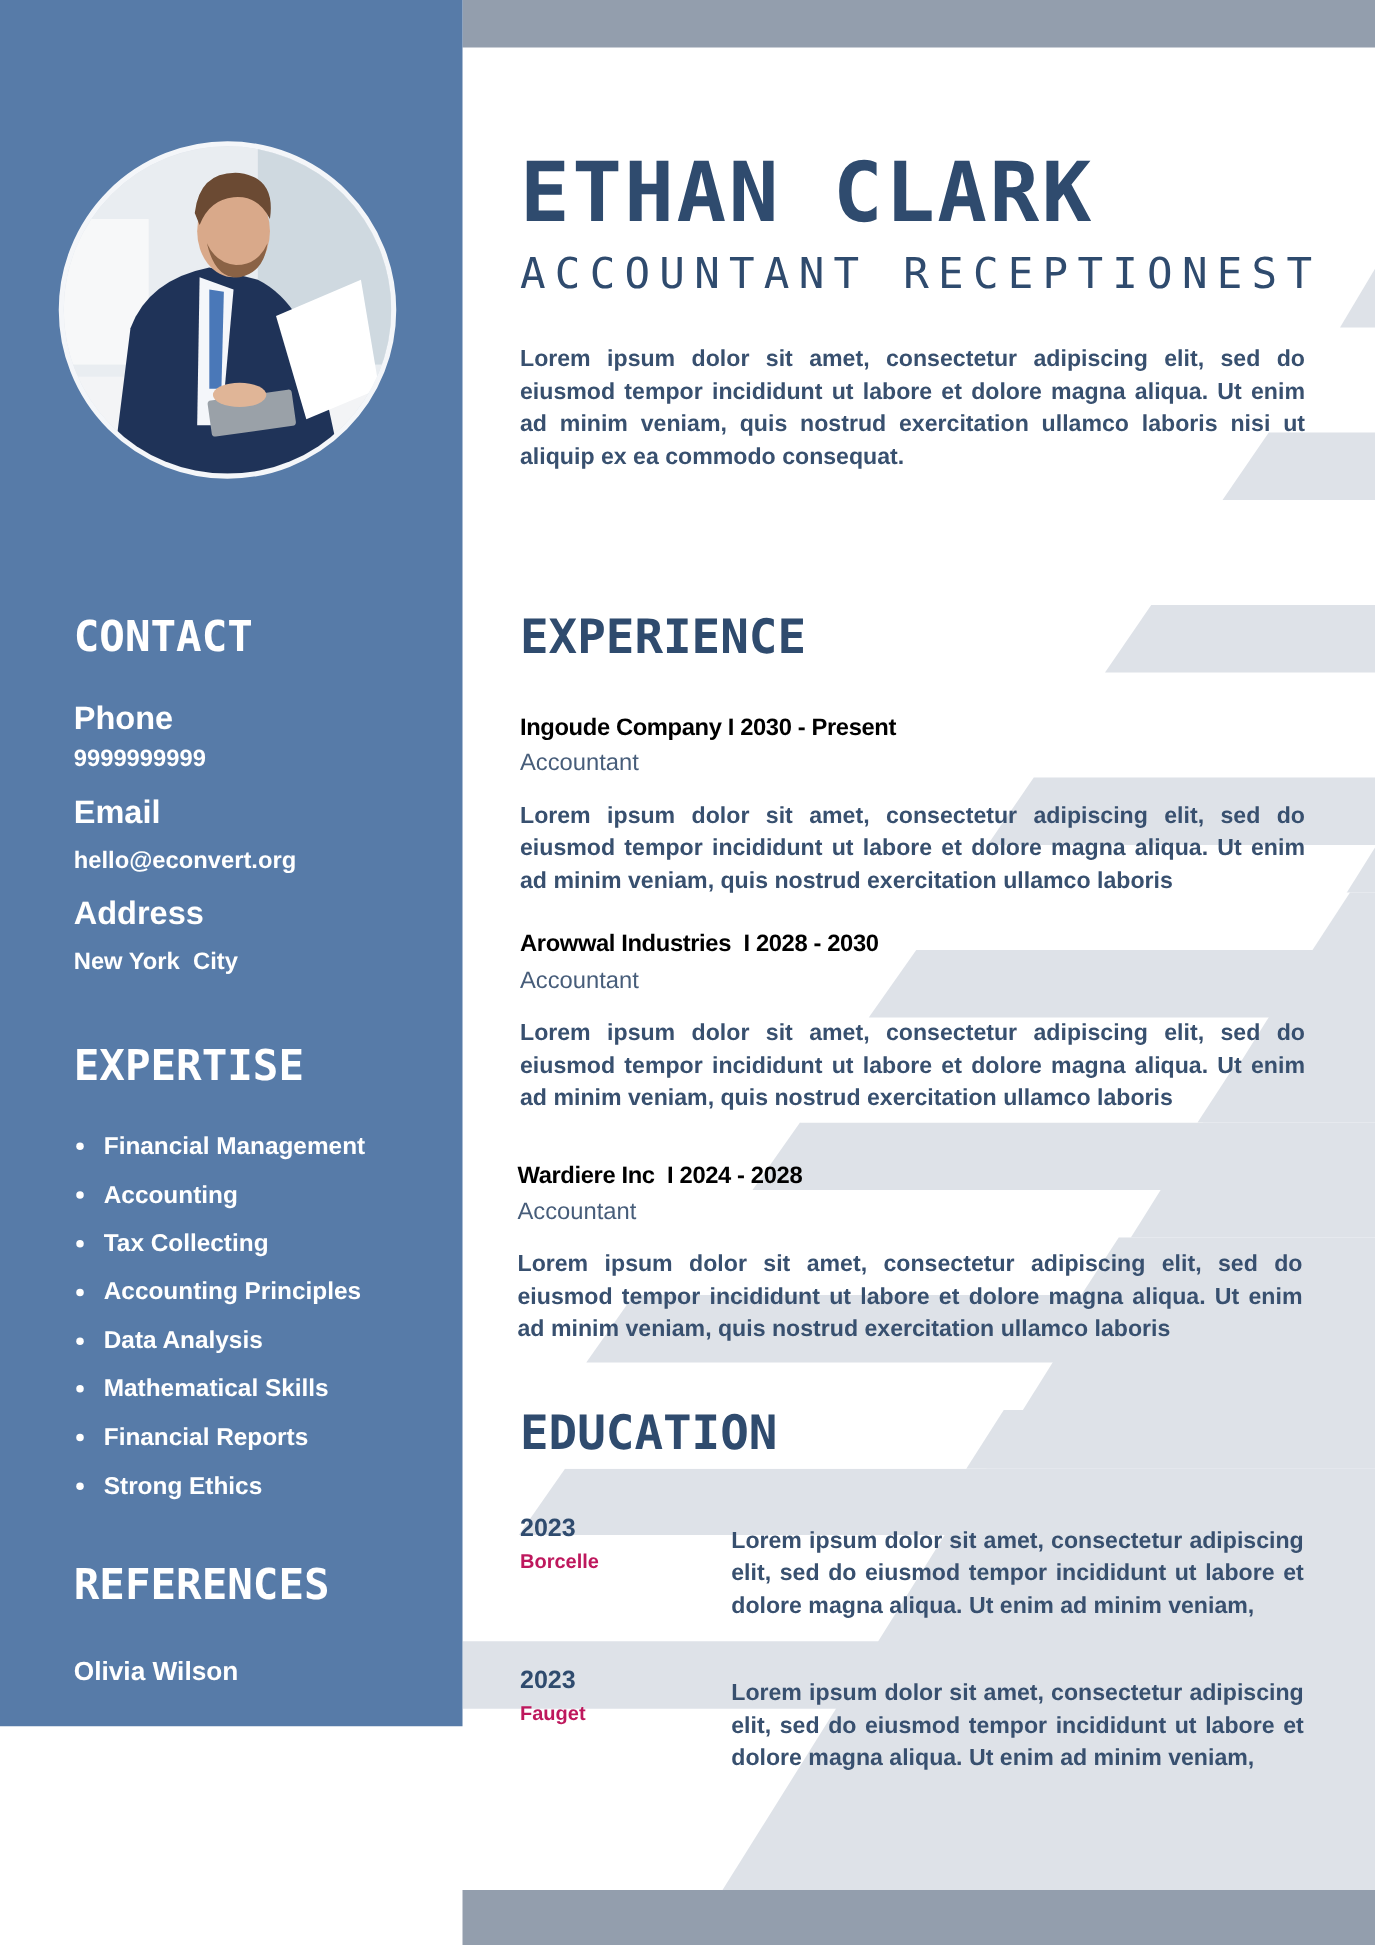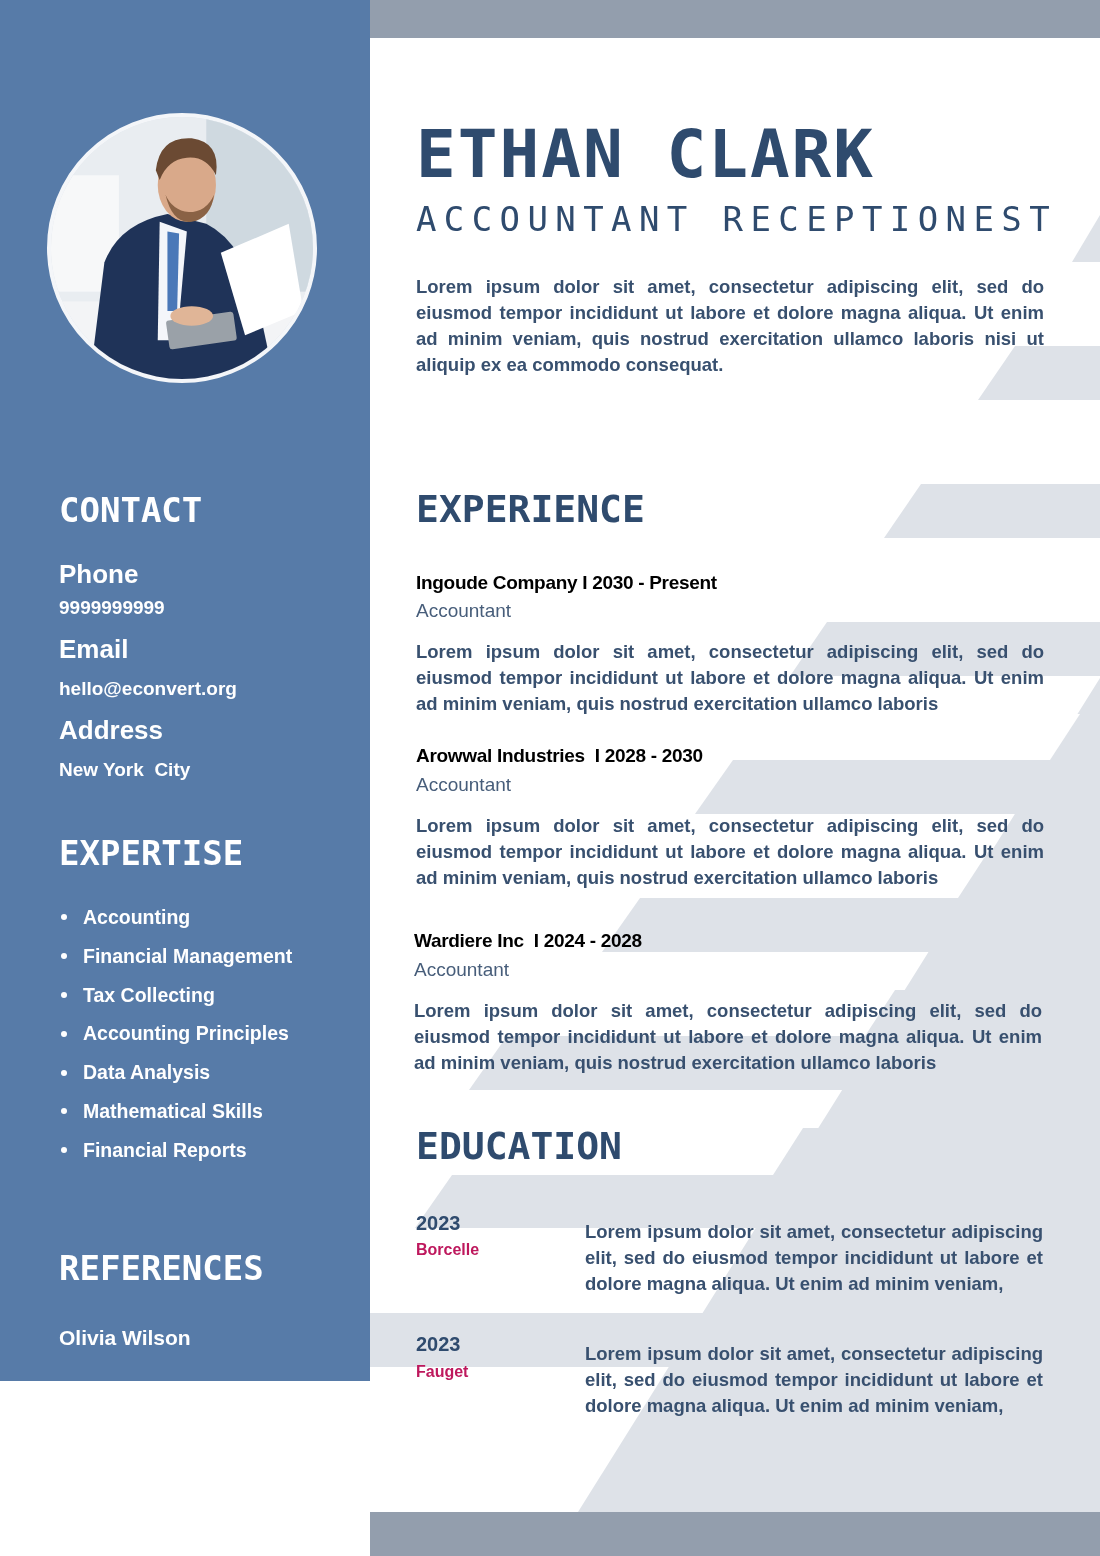--- a/index.html
+++ b/index.html
@@ -92,45 +92,49 @@
   <div class="side-value" style="top:597px;">9999999999</div>
   <div class="side-label" style="top:634px;">Email</div>
   <div class="side-value" style="top:678px;">hello@econvert.org</div>
   <div class="side-label" style="top:715px;">Address</div>
   <div class="side-value" style="top:759px; white-space:pre;">New York  City</div>
 
   <div class="side-h" style="top:833px;">EXPERTISE</div>
   <ul class="skills">
     <li>
         <span class="dot"></span>
-        <span>Accounting</span>
+        <span>Financial Management</span>
       </li>
     <li>
         <span class="dot"></span>
-        <span>Financial Management</span>
+        <span>Accounting</span>
       </li>
     <li>
         <span class="dot"></span>
         <span>Tax Collecting</span>
       </li>
     <li>
         <span class="dot"></span>
         <span>Accounting Principles</span>
       </li>
     <li>
         <span class="dot"></span>
         <span>Data Analysis</span>
       </li>
     <li>
         <span class="dot"></span>
         <span>Mathematical Skills</span>
       </li>
     <li>
         <span class="dot"></span>
         <span>Financial Reports</span>
+      </li>
+    <li>
+        <span class="dot"></span>
+        <span>Strong Ethics</span>
       </li>
   </ul>
 
   <div class="side-h" style="top:1248px;">REFERENCES</div>
   <div class="side-value" style="top:1326px; font-size:21px;">Olivia Wilson</div>
   <div class="side-value" style="top:1428px; font-size:20px;">Accountant at Ingoude</div>
   <div class="side-value" style="top:1396px;">Phone</div>
   <div class="side-value" style="top:1424px; font-size:18px;">9999999999</div>
 </aside>
 

